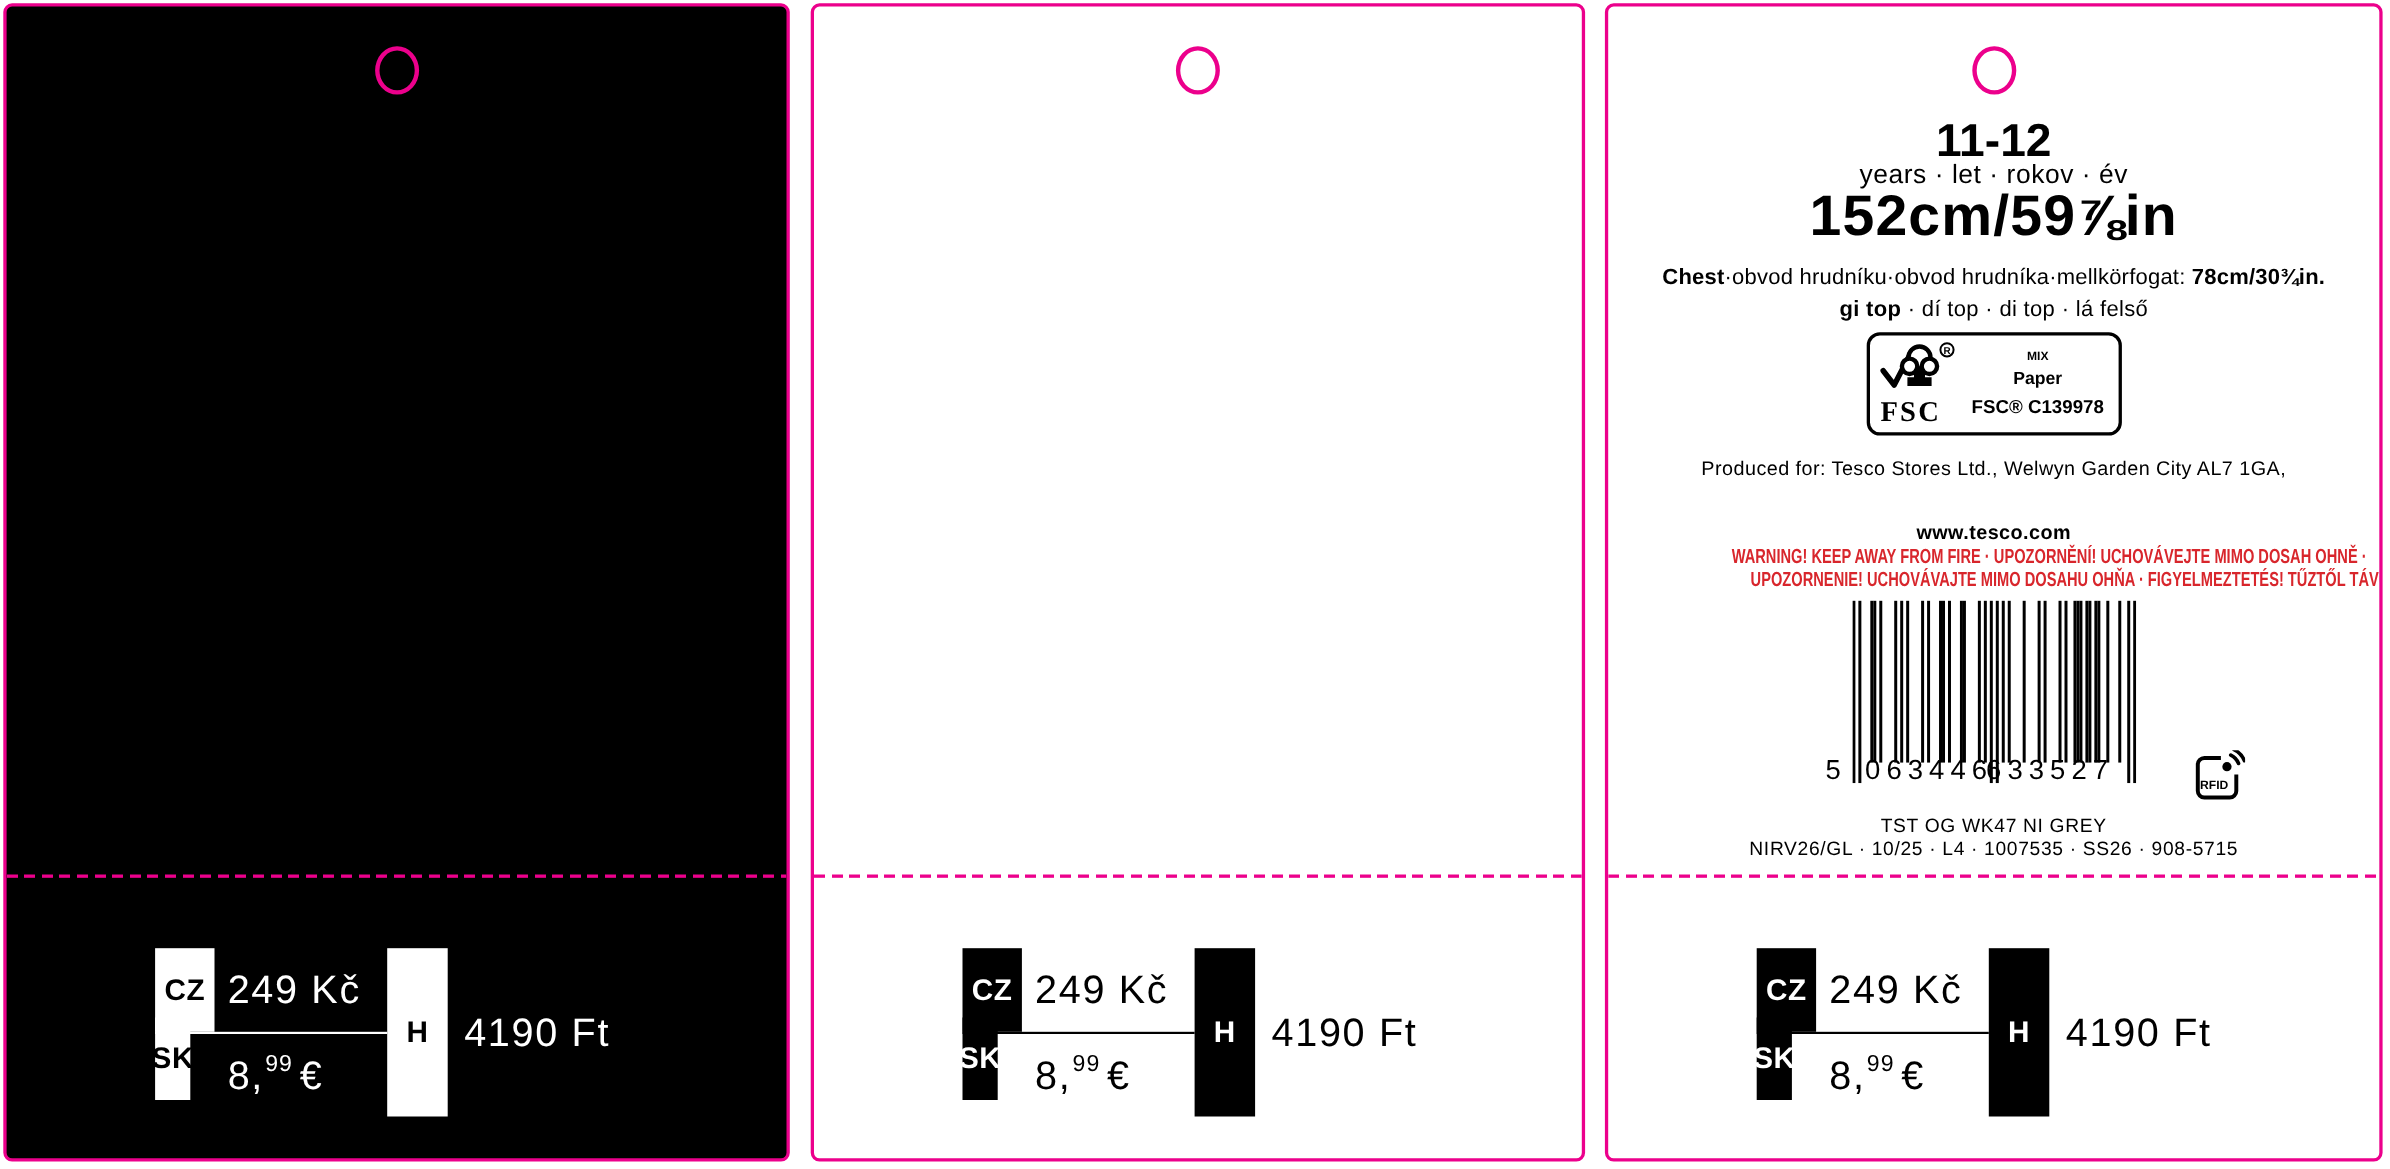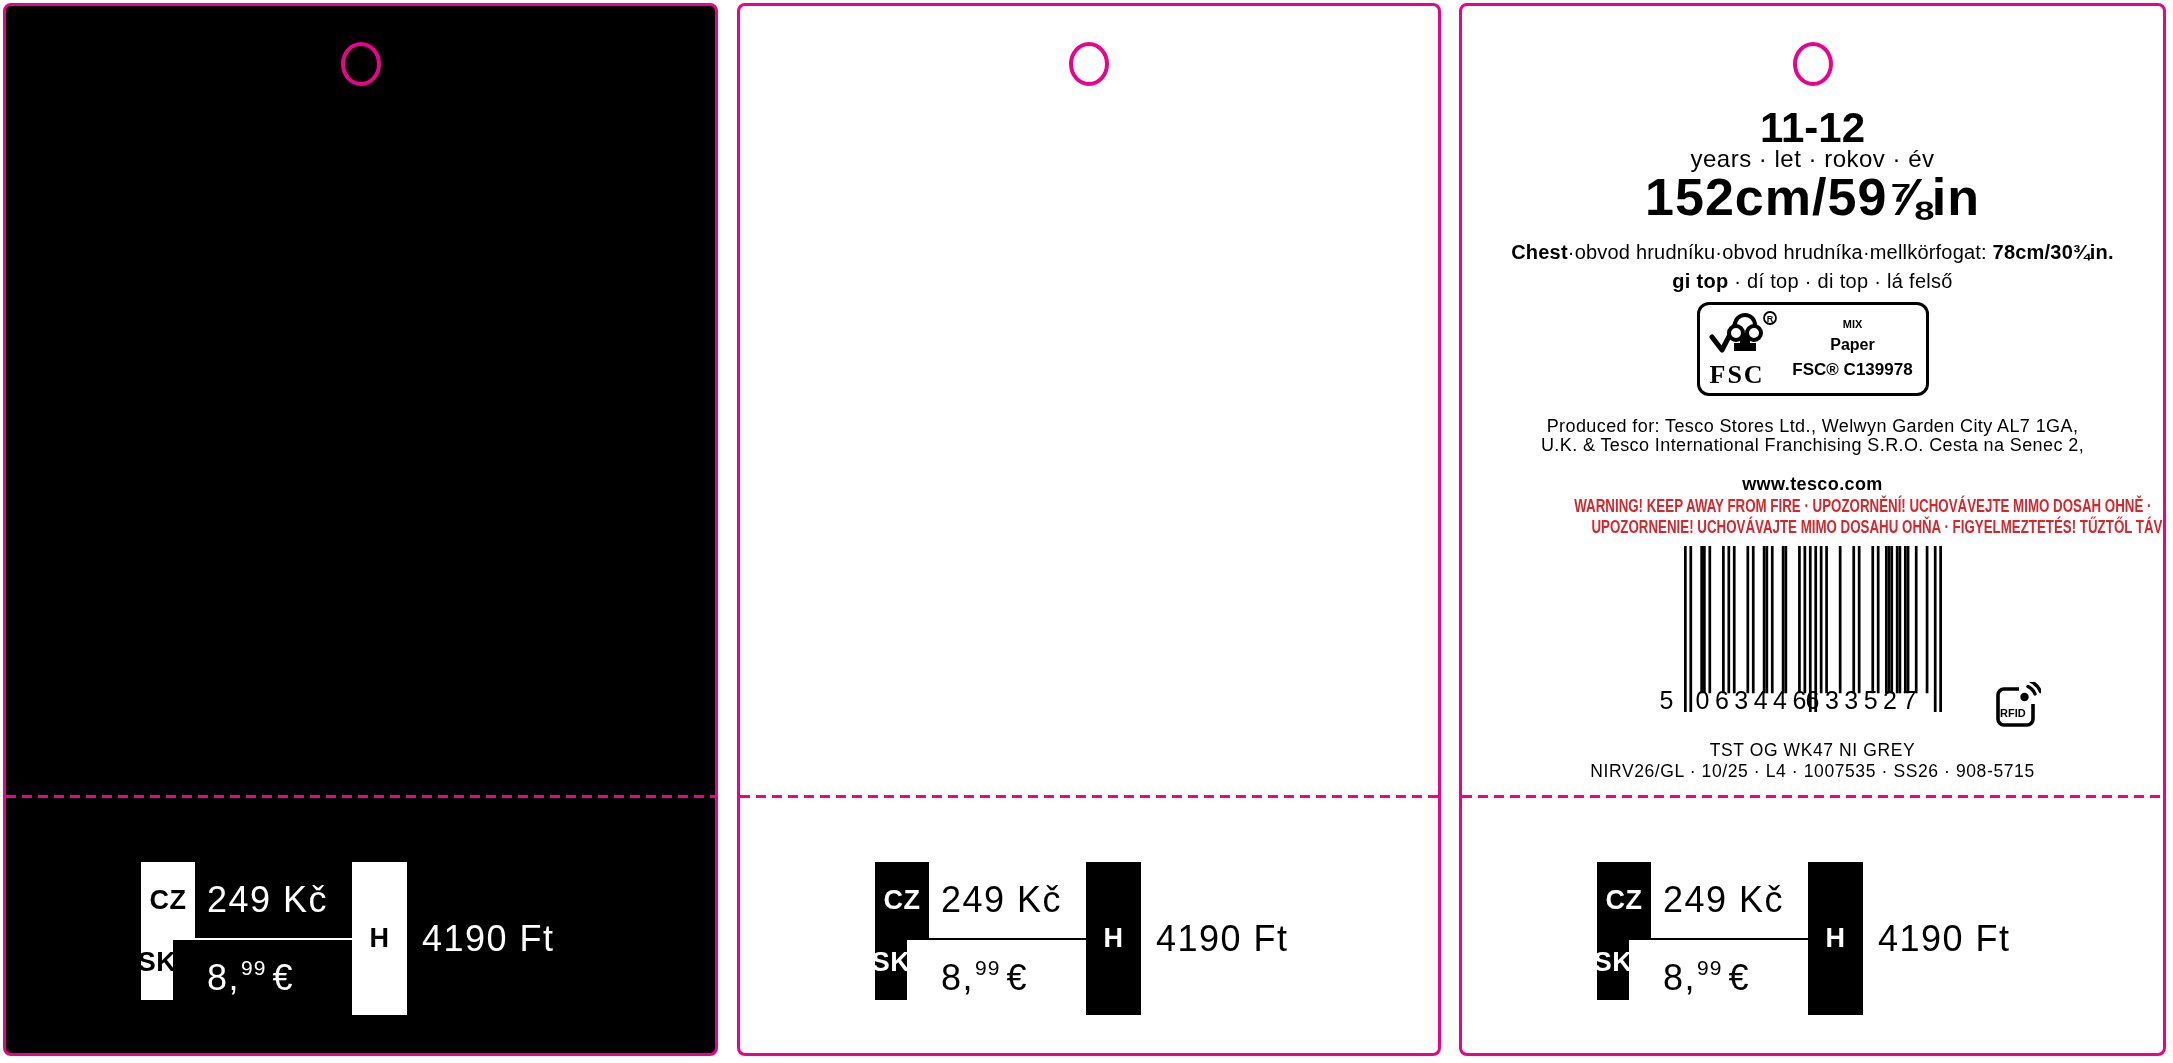--- a/index.html
+++ b/index.html
@@ -169,21 +169,20 @@
     </div>
     <div class="fsc-right">
       <div class="l1">MIX</div>
       <div class="l2">Paper</div>
       <div class="l3">FSC® C139978</div>
     </div>
   </div>
 
   <div class="centered t-producer">
     <div>Produced for: Tesco Stores Ltd., Welwyn Garden City AL7 1GA,</div>
-    <div>U.K. &amp; Tesco International Franchising S.R.O. Cesta na Senec 2,</div>
   </div>
   <div class="centered t-web">www.tesco.com</div>
 
   <div class="centered t-warn t-warn1"><span class="squeeze">WARNING! KEEP AWAY FROM FIRE · UPOZORNĚNÍ! UCHOVÁVEJTE MIMO DOSAH OHNĚ ·</span></div>
   <div class="centered t-warn t-warn2"><span class="squeeze">UPOZORNENIE! UCHOVÁVAJTE MIMO DOSAHU OHŇA · FIGYELMEZTETÉS! TŰZTŐL TÁVOL TARTANDÓ</span></div>
 
   <div class="bc-wrap">
     <div class="bc-bars" id="bc-bars"><svg viewBox="0 0 95 62" preserveAspectRatio="none" width="100%" height="100%">
           <rect x="0" y="0" width="1" height="62" fill="#000"></rect>
           <rect x="2" y="0" width="1" height="62" fill="#000"></rect>

